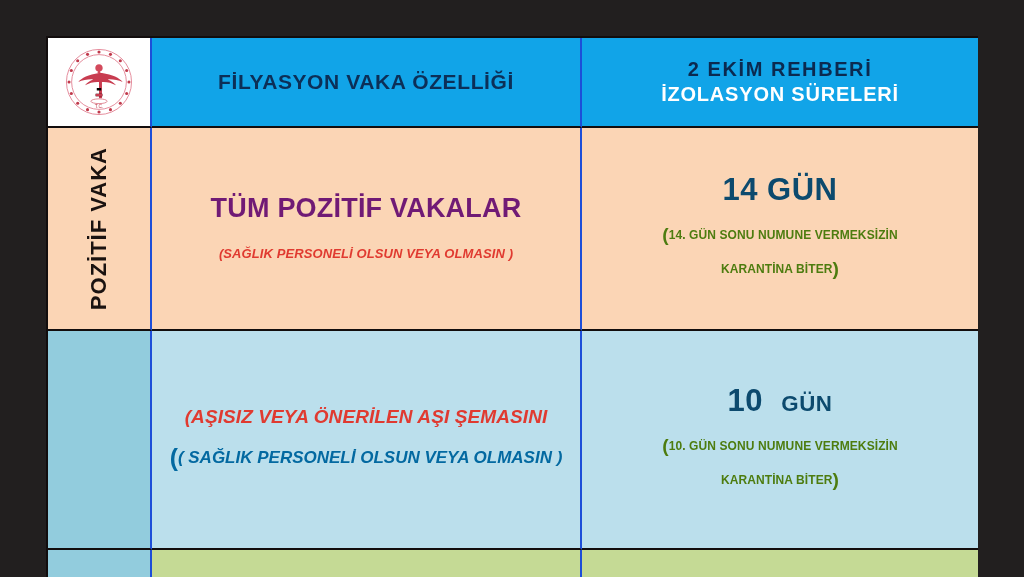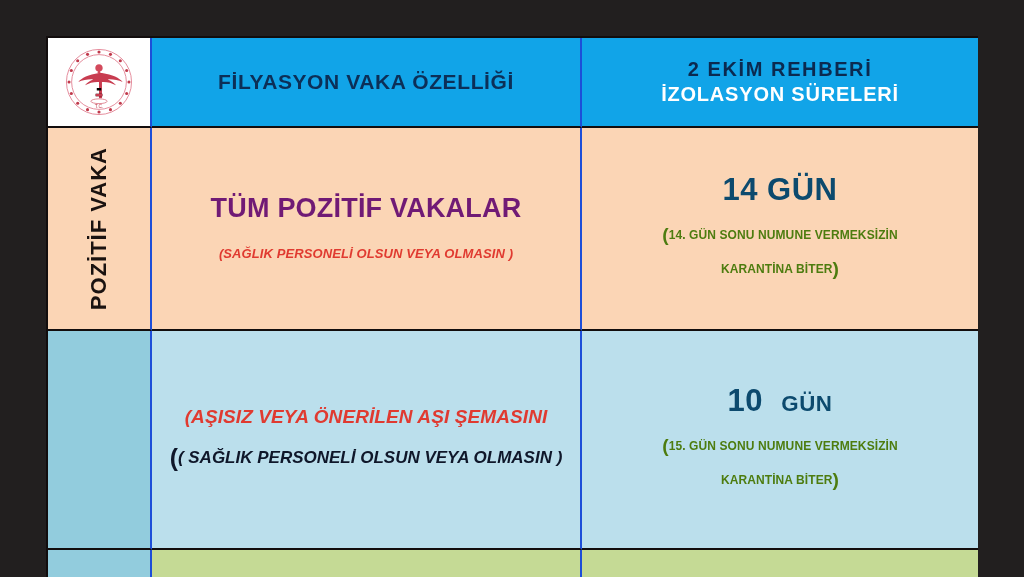--- a/index.html
+++ b/index.html
@@ -121,21 +121,21 @@
     letter-spacing: 0.1px;
   }
   .note-red.big {
     font-size: 19px;
     line-height: 1.6;
   }
   .note-black {
     font-size: 17px;
     font-weight: bold;
     font-style: italic;
-    color: #0f172a;
+    color: #0369a1;
     line-height: 1.5;
     margin-top: 8px;
   }
   .paren-big {
     font-size: 1.45em;
     font-style: normal;
     font-weight: bold;
     vertical-align: -0.13em;
   }
 
@@ -227,21 +227,21 @@
       <div class="cell bg-lightblue">
         <span class="note-red big">(AŞISIZ VEYA ÖNERİLEN AŞI ŞEMASINI</span>
         <span class="note-black">
           <span class="paren-big">(</span><span>( SAĞLIK PERSONELİ OLSUN VEYA OLMASIN )</span>
         </span>
       </div>
 
       <div class="cell bg-lightblue last-col">
         <span class="dur-main"><span>10</span>&nbsp; <span class="unit-sm">GÜN</span></span>
         <span class="dur-sub">
-          <span class="paren-big">(</span><span>15. GÜN SONU NUMUNE VERMEKSİZİN</span><br>
+          <span class="paren-big">(</span><span>10. GÜN SONU NUMUNE VERMEKSİZİN</span><br>
           <span>KARANTİNA BİTER</span><span class="paren-big">)</span>
         </span>
       </div>
 
       <div class="cell bg-midblue"></div>
       <div class="cell bg-green"></div>
       <div class="cell bg-green last-col"></div>
 
     </div>
   </div>

